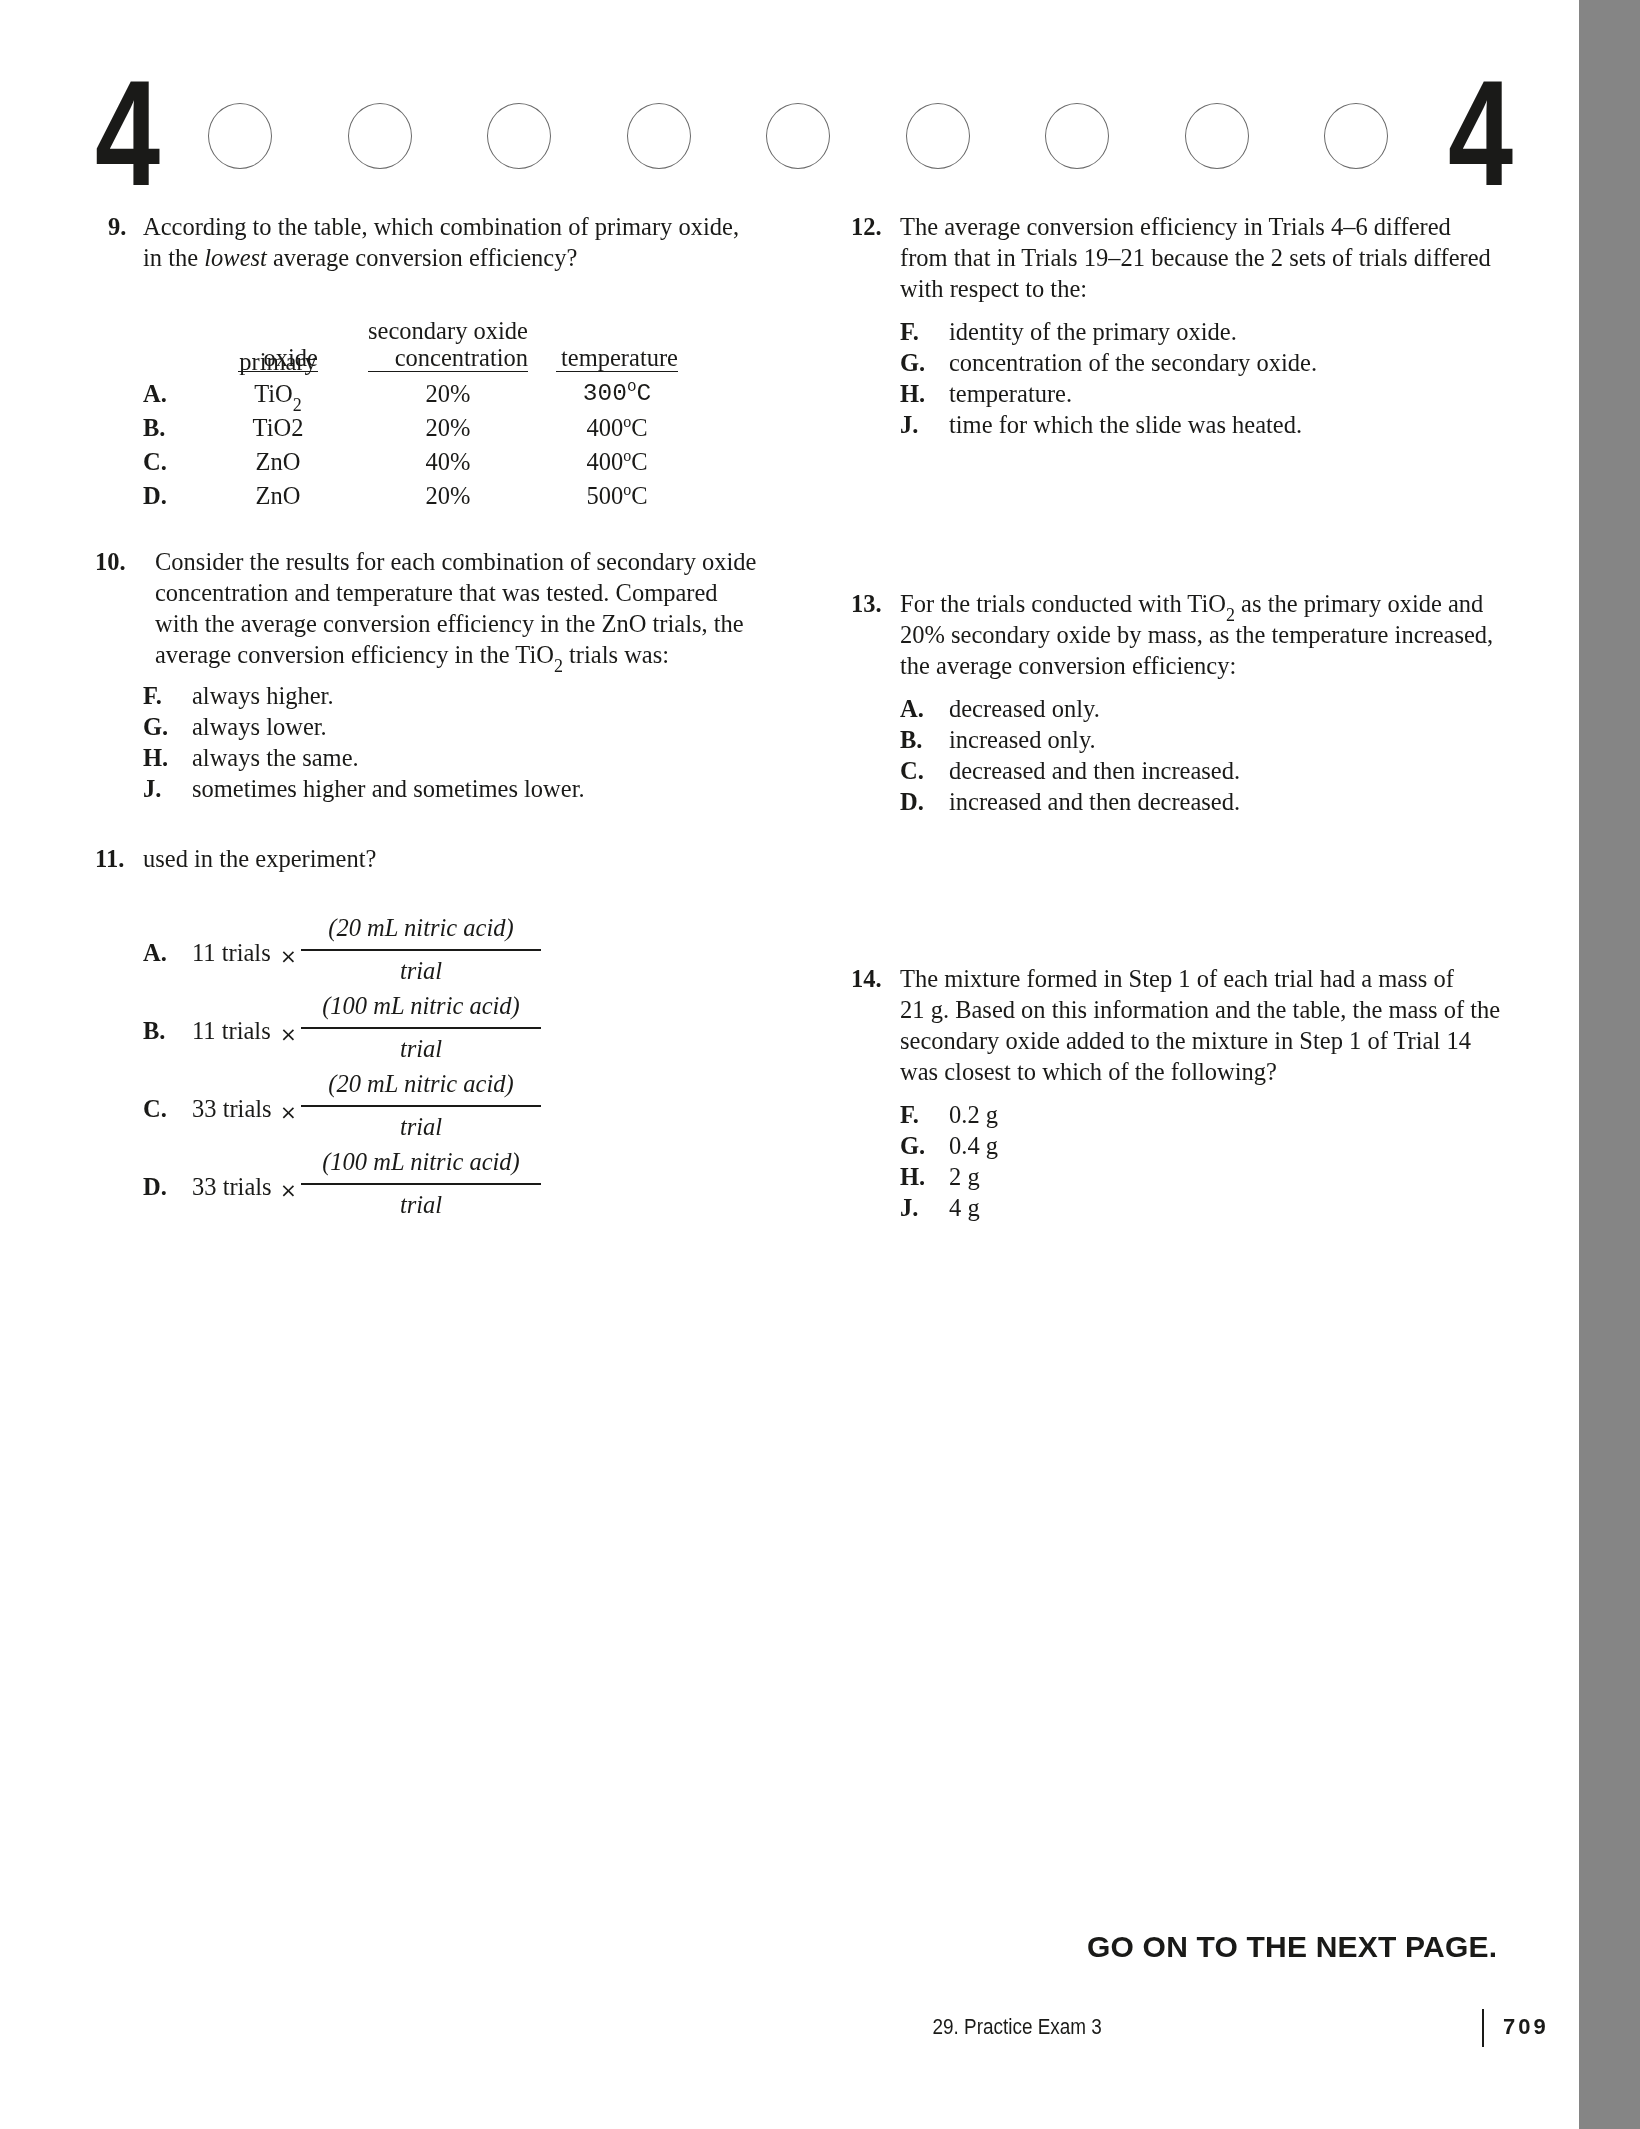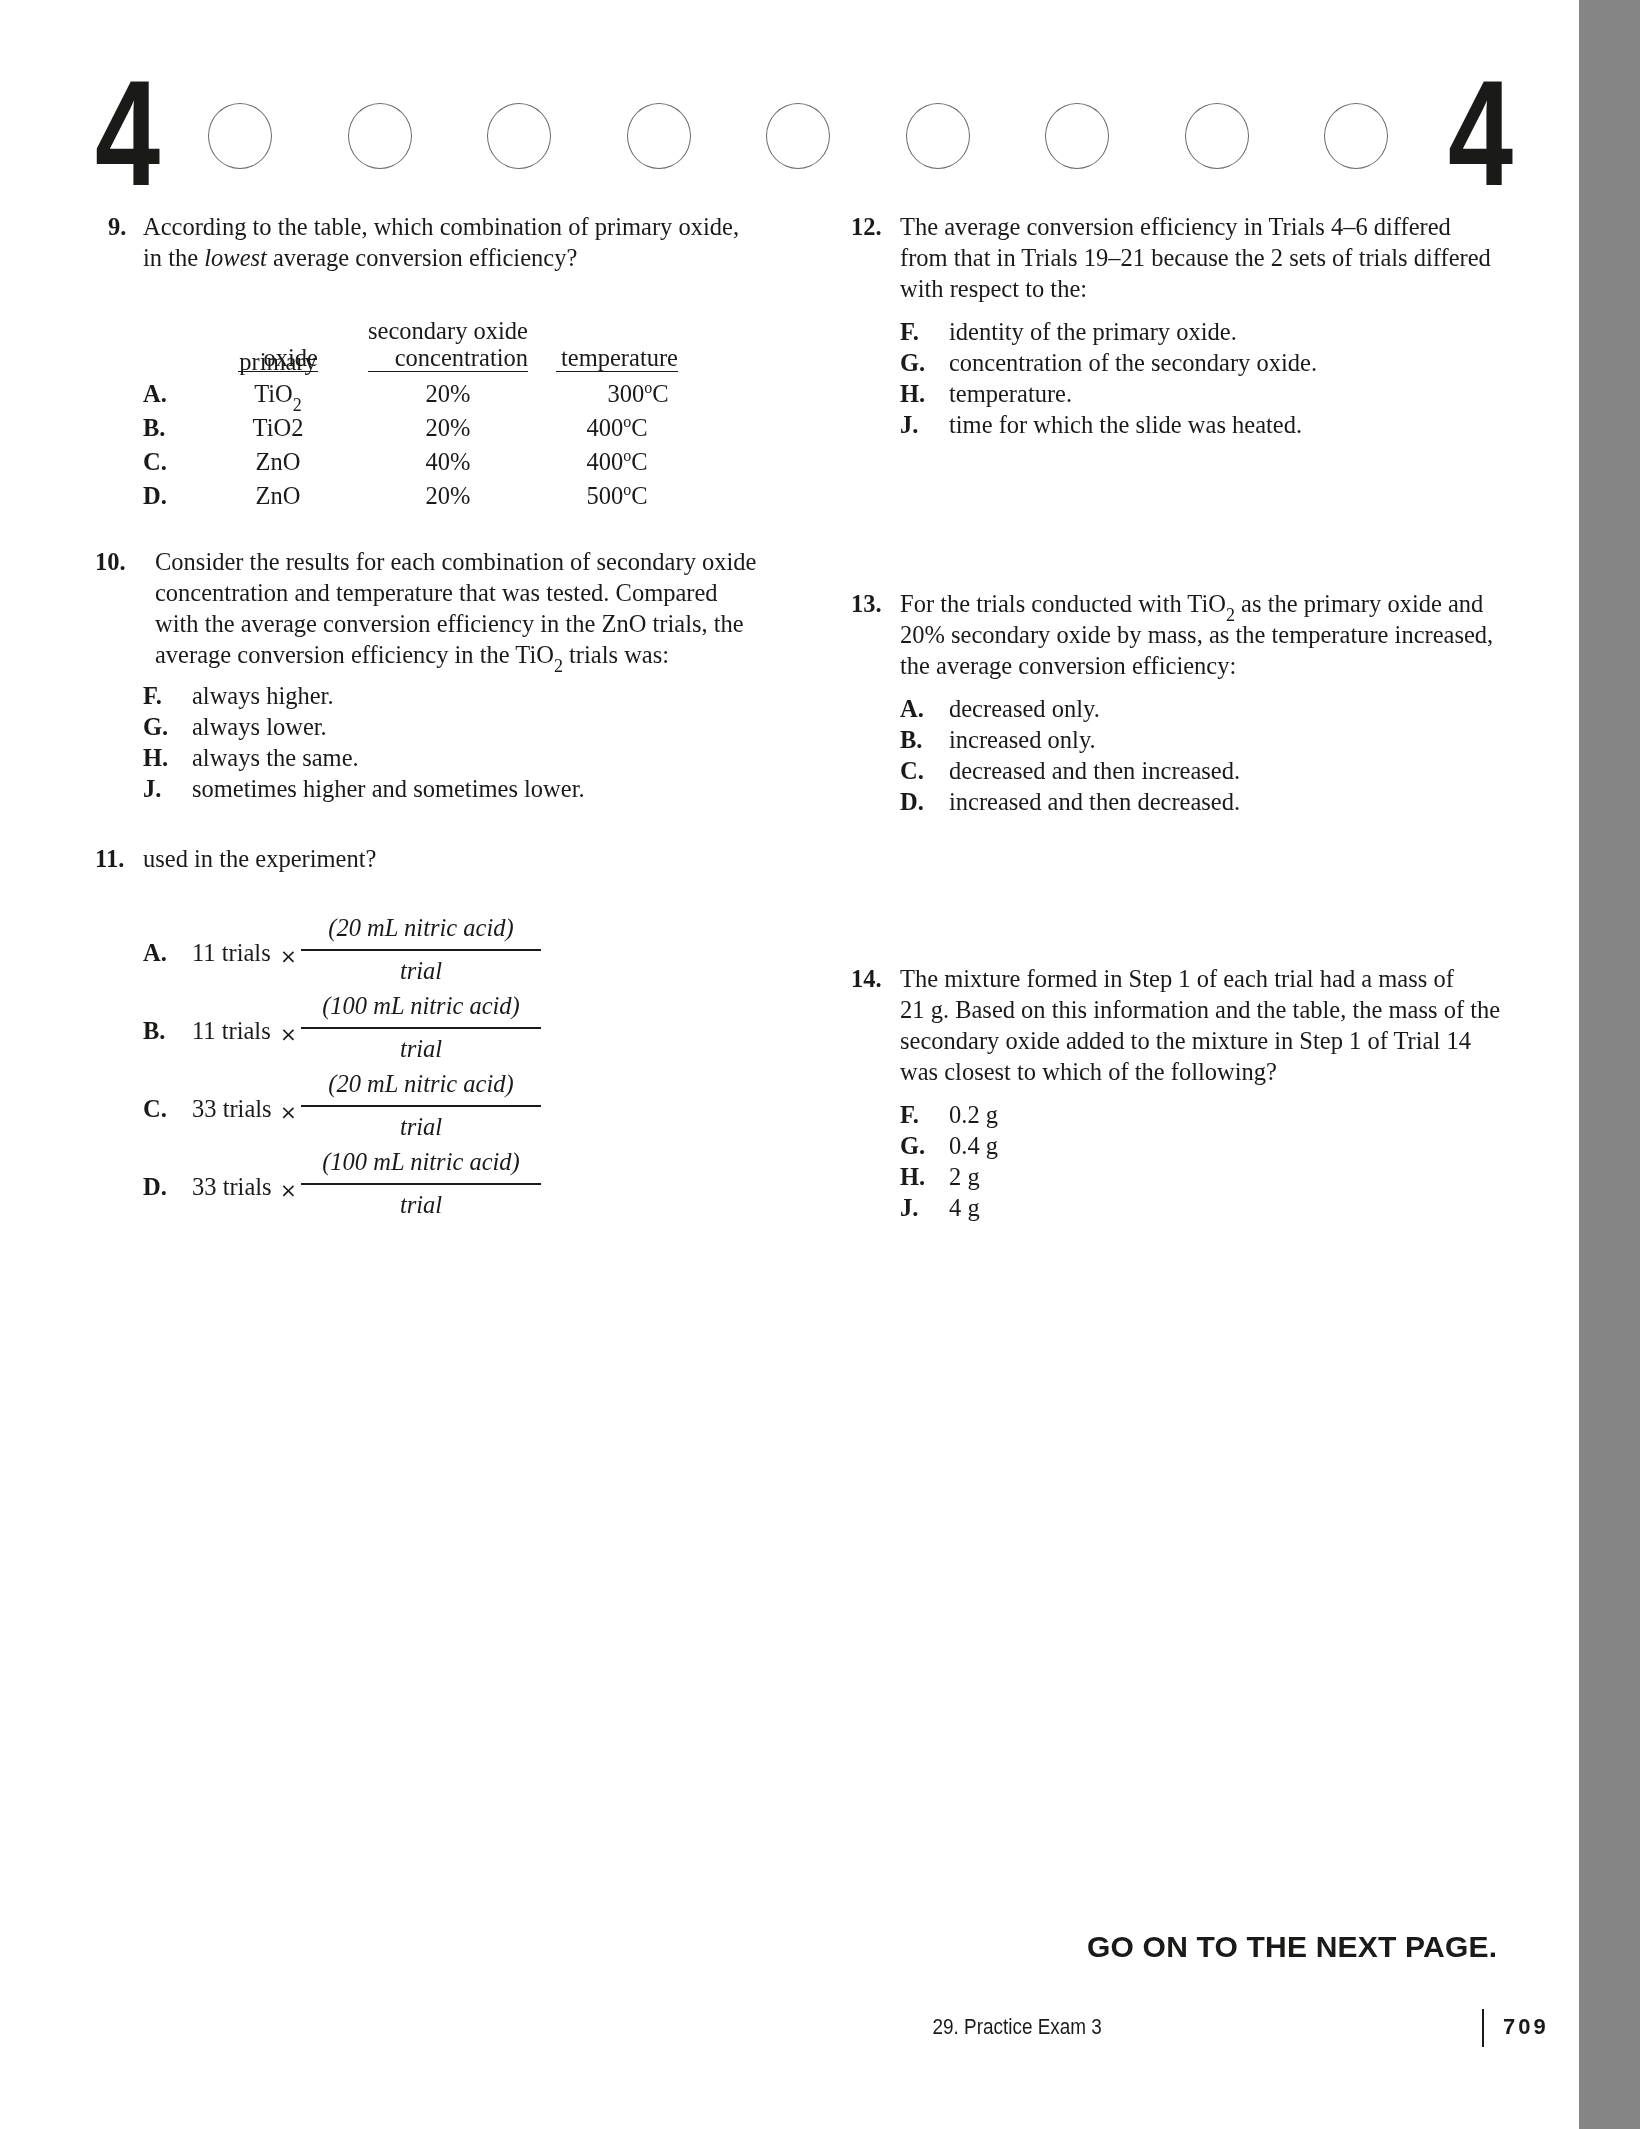--- a/index.html
+++ b/index.html
@@ -91,21 +91,21 @@
   <div class="hdr" style="left:233px; top:317px; width:90px;margin-top:31px;">primary</div>
   <div class="hdr uline" style="left:238px; top:344px; width:80px;">oxide</div>
   <div class="hdr" style="left:363px; top:317px; width:170px;">secondary oxide</div>
   <div class="hdr uline" style="left:368px; top:344px; width:160px;">concentration</div>
   <div class="hdr uline" style="left:556px; top:344px; width:122px;">temperature</div>
   <div id="tblrows">
       <div></div>
       <div class="rowlet" style="left: 143px; top: 380px;">A.</div>
       <div class="cell" style="left: 238px; top: 380px; width: 80px;"><span>TiO</span><span class="sub">2</span></div>
       <div class="cell" style="left: 368px; top: 380px; width: 160px;">20%</div>
-      <div class="cell" style="left: 577px; top: 380px; width: 122px;"><span>300</span><span class="sup">o</span><span>C</span></div>
+      <div class="cell" style="left: 556px; top: 380px; width: 122px; font-family: Liberation Mono, monospace;"><span>300</span><span class="sup">o</span><span>C</span></div>
       <div></div>
       <div class="rowlet" style="left: 143px; top: 414px;">B.</div>
       <div class="cell" style="left: 238px; top: 414px; width: 80px;"><span>TiO2</span></div>
       <div class="cell" style="left: 368px; top: 414px; width: 160px;">20%</div>
       <div class="cell" style="left: 556px; top: 414px; width: 122px;"><span>400</span><span class="sup">o</span><span>C</span></div>
       <div></div>
       <div class="rowlet" style="left: 143px; top: 448px;">C.</div>
       <div class="cell" style="left: 238px; top: 448px; width: 80px;"><span>ZnO</span></div>
       <div class="cell" style="left: 368px; top: 448px; width: 160px;">40%</div>
       <div class="cell" style="left: 556px; top: 448px; width: 122px;"><span>400</span><span class="sup">o</span><span>C</span></div>

